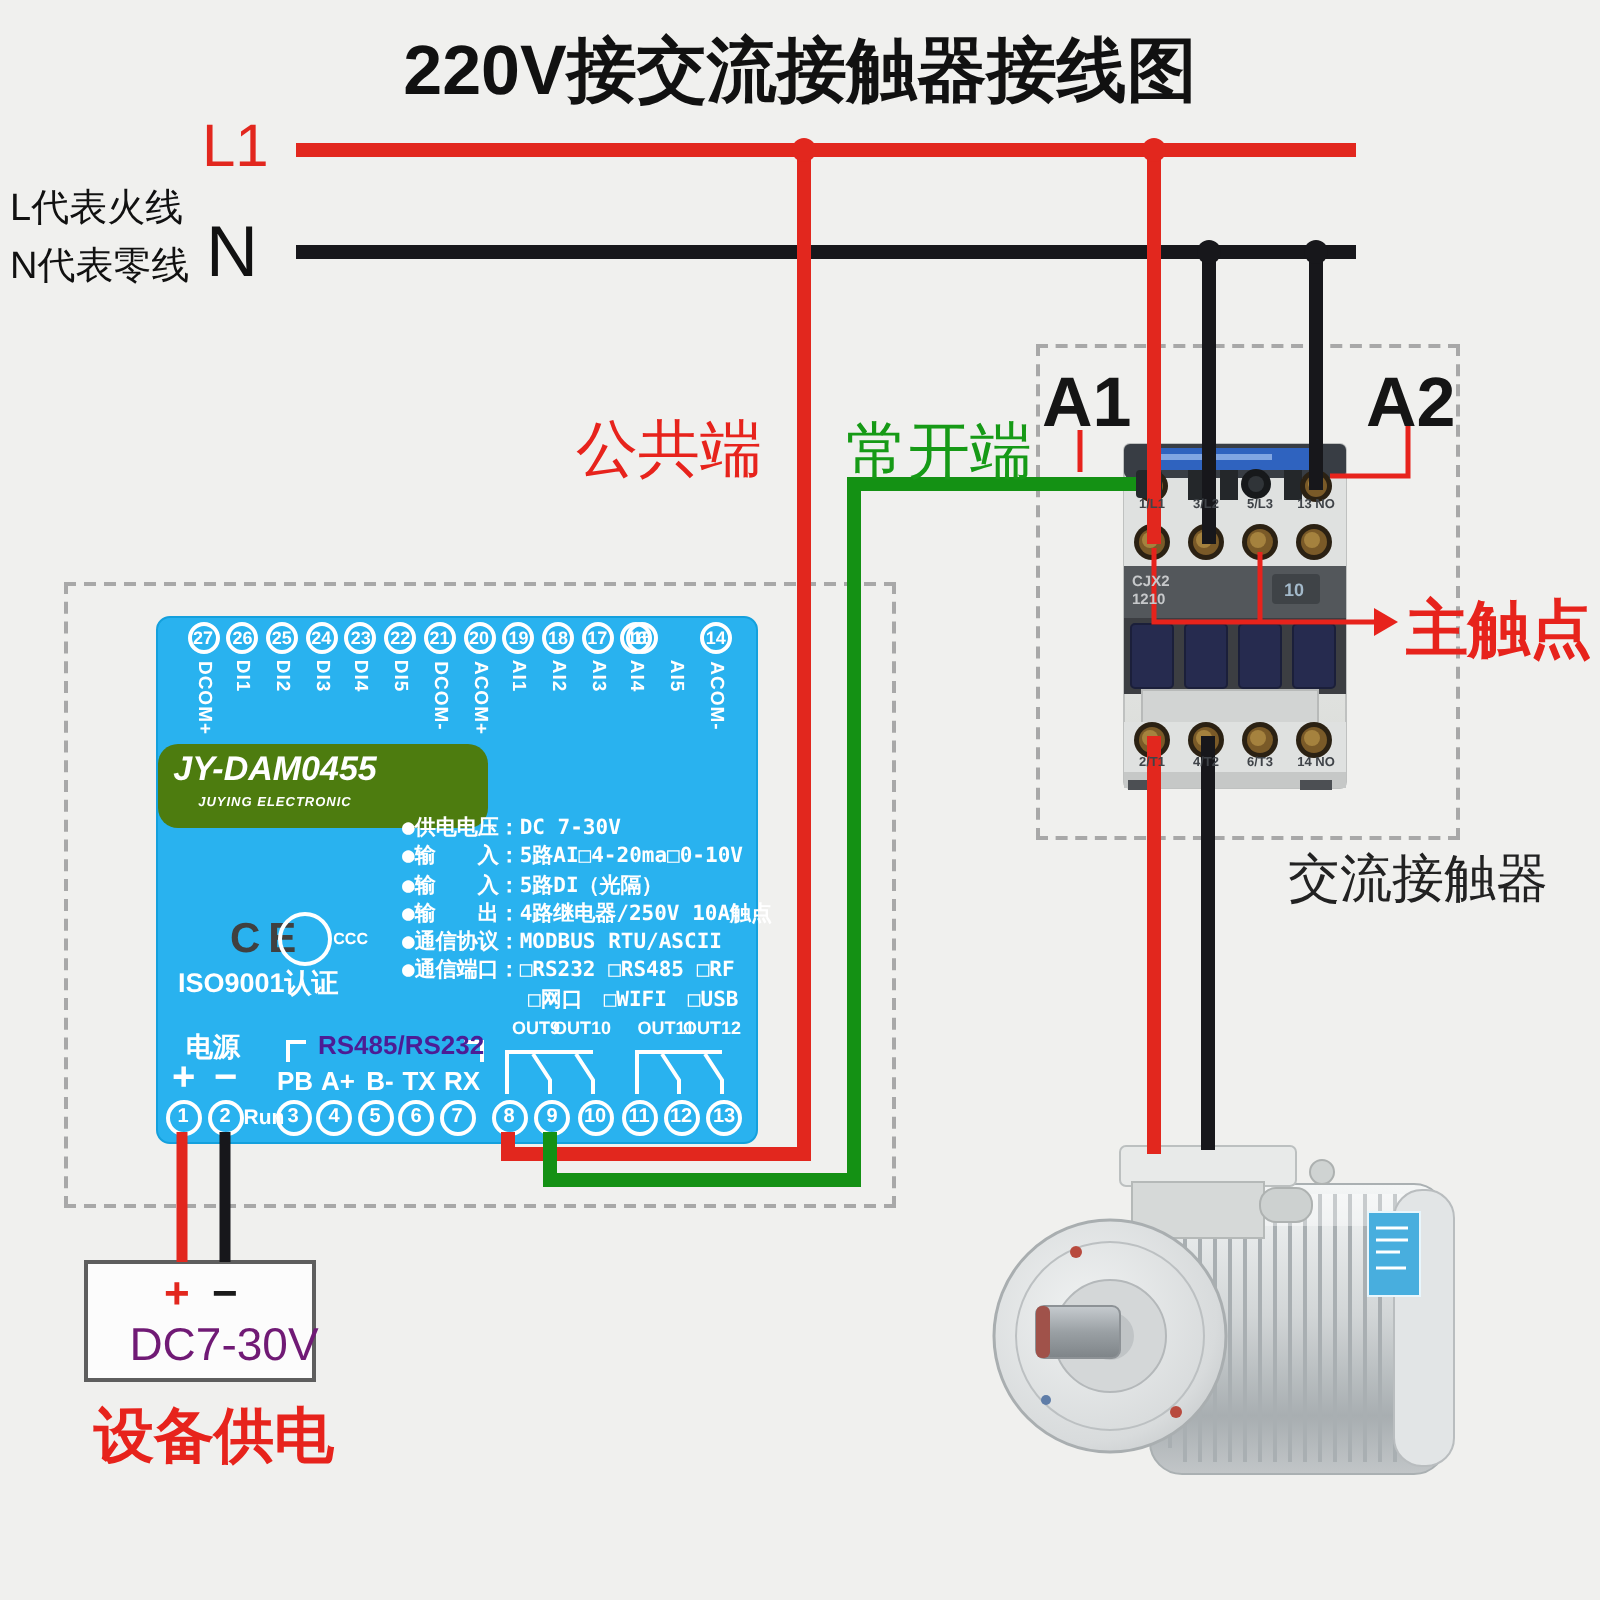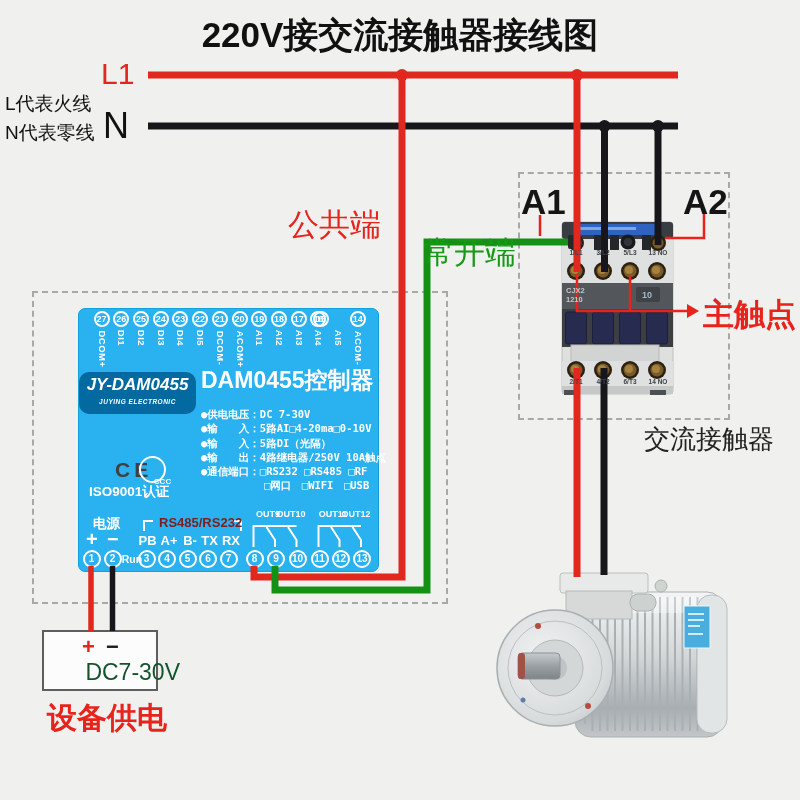--- a/index.html
+++ b/index.html
@@ -63,49 +63,49 @@
         <div class="tcirc" style="left: 211.7px; top: 2px;">17</div>
         <div class="vlab" style="left: 219.7px; top: 29px;">AI3</div>
         <div class="tcirc" style="left: 231.42px; top: 2px;">16</div>
         <div class="vlab" style="left: 239.42px; top: 29px;">AI4</div>
         <div class="tcirc" style="left: 234px; top: 2px;">15</div>
         <div class="vlab" style="left: 259.14px; top: 29px;">AI5</div>
         <div class="tcirc" style="left: 270.86px; top: 2px;">14</div>
         <div class="vlab" style="left: 278.86px; top: 38.5px;">ACOM-</div>
       </div>
 
-    <div class="abs" style="left:0;top:63px;width:117px;height:42px;background:#0369a1;border-radius:10px;">
+    <div class="abs" style="left:0;top:63px;width:117px;height:42px;background:#4d7c0f;border-radius:10px;padding-left:48px;">
       <div class="txt" style="left:0;top:3px;width:117px;text-align:center;color:#fff;font:700 italic 17px 'Liberation Sans',sans-serif;">JY-DAM0455</div>
       <div class="txt" style="left:0;top:26px;width:117px;text-align:center;color:#fff;font:700 italic 6.5px 'Liberation Sans',sans-serif;letter-spacing:.5px;">JUYING ELECTRONIC</div>
     </div>
 
-    <div class="txt" style="left:122px;top:56px;color:#fff;font:800 23px 'Liberation Sans',sans-serif;">DAM0455控制器</div>
 
     <div id="specs">
         <div class="specline">●供电电压：DC 7-30V</div>
         <div class="specline">●输　　入：5路AI□4-20ma□0-10V</div>
         <div class="specline">●输　　入：5路DI（光隔）</div>
         <div class="specline">●输　　出：4路继电器/250V 10A触点</div>
+        <div class="specline">●通信协议：MODBUS RTU/ASCII</div>
         <div class="specline">●通信端口：□RS232 □RS485 □RF</div>
         <div class="specline">　　　　　　□网口　□WIFI　□USB</div>
       </div>
 
     <div class="txt" style="left:36px;top:149px;color:#404040;font:700 21px 'Liberation Sans',sans-serif;letter-spacing:4px;">CE</div>
     <div class="abs" style="left:60px;top:147px;width:27px;height:27px;border:2px solid #fff;border-radius:50%;box-sizing:border-box;">
-      <div class="txt" style="left:0;top:12px;width:43px;text-align:center;color:#fff;font:700 8px/23px 'Liberation Sans',sans-serif;">CCC</div>
+      <div class="txt" style="left:0;top:0;width:43px;text-align:right;color:#fff;font:700 8px/23px 'Liberation Sans',sans-serif;">CCC</div>
     </div>
     <div class="txt" style="left:10px;top:174px;color:#fff;font:700 13.5px 'Liberation Sans',sans-serif;">ISO9001认证</div>
 
     <div class="txt" style="left:14px;top:206px;color:#fff;font:700 13.5px 'Liberation Sans',sans-serif;">电源</div>
     <div class="txt" style="left:7px;top:219px;color:#fff;font:700 20px 'Liberation Sans',sans-serif;">+</div>
     <div class="txt" style="left:28px;top:219px;color:#fff;font:700 20px 'Liberation Sans',sans-serif;">−</div>
 
     <div class="corner" style="left:64px;top:211px;border-left:2.5px solid #fff;border-top:2.5px solid #fff;"></div>
     <div class="corner" style="left:153px;top:211px;border-right:2.5px solid #fff;border-top:2.5px solid #fff;"></div>
-    <div class="txt" style="left:80px;top:206px;color:#7f1d1d;font:700 13px 'Liberation Sans',sans-serif;">RS485/RS232</div>
+    <div class="txt" style="left:80px;top:206px;color:#4c1d95;font:700 13px 'Liberation Sans',sans-serif;">RS485/RS232</div>
 
     <div id="pins" class="abs" style="left:0;top:0;width:299px;height:292px;">
         <div class="pinlab" style="left: 68.5px; top: 224px;">PB</div>
         <div class="pinlab" style="left: 90px; top: 224px;">A+</div>
         <div class="pinlab" style="left: 111px; top: 224px;">B-</div>
         <div class="pinlab" style="left: 130.5px; top: 224px;">TX</div>
         <div class="pinlab" style="left: 152px; top: 224px;">RX</div>
       </div>
     <div id="outs" class="abs" style="left:0;top:0;width:299px;height:262px;">
         <div class="outlab" style="left: 189px; top: 200px;">OUT9</div>
@@ -127,21 +127,21 @@
         <div class="bcirc" style="left: 209.5px; top: 241px;">10</div>
         <div class="bcirc" style="left: 231.5px; top: 241px;">11</div>
         <div class="bcirc" style="left: 252.5px; top: 241px;">12</div>
         <div class="bcirc" style="left: 274px; top: 241px;">13</div>
       </div>
   </div>
 
   <div id="dc-box">
     <div class="txt" style="left:38px;top:2px;color:#e2271e;font:700 22px 'Liberation Sans',sans-serif;">+</div>
     <div class="txt" style="left:62px;top:2px;color:#1a1a1a;font:700 22px 'Liberation Sans',sans-serif;">−</div>
-    <div class="txt" style="left:0;top:27px;width:136px;text-align:right;color:#14532d;font:500 23px 'Liberation Sans',sans-serif;">DC7-30V</div>
+    <div class="txt" style="left:0;top:27px;width:136px;text-align:center;color:#701a75;font:500 23px 'Liberation Sans',sans-serif;">DC7-30V</div>
   </div>
 
   <svg id="wires-svg" width="800" height="800" viewBox="0 0 800 800">
     <defs>
       <linearGradient id="gBody" x1="0" y1="0" x2="0" y2="1">
         <stop offset="0" stop-color="#f4f6f6"></stop>
           <stop offset="0.45" stop-color="#d2d6d7"></stop>
         <stop offset="0.8" stop-color="#a8aeb1"></stop>
           <stop offset="1" stop-color="#c2c6c8"></stop>
       </linearGradient>
@@ -275,21 +275,21 @@
 
   <div id="labels">
     <div class="txt" style="left:0;top:12px;width:800px;text-align:center;color:#111;font:600 35px 'Liberation Sans',sans-serif;">220V接交流接触器接线图</div>
 
     <div class="txt" style="left:101px;top:57px;color:#e2271e;font:500 30px 'Liberation Sans',sans-serif;">L1</div>
     <div class="txt" style="left:5px;top:91px;color:#111;font:400 19px 'Liberation Sans',sans-serif;">L代表火线</div>
     <div class="txt" style="left:5px;top:120px;color:#111;font:400 19px 'Liberation Sans',sans-serif;">N代表零线</div>
     <div class="txt" style="left:103px;top:105px;color:#111;font:400 36px 'Liberation Sans',sans-serif;">N</div>
 
     <div class="txt" style="left:288px;top:204px;color:#e7231c;font:500 31px 'Liberation Sans',sans-serif;">公共端</div>
-    <div class="txt" style="left:423px;top:205px;color:#169a16;font:500 31px 'Liberation Sans',sans-serif;margin-top:27px;">常开端</div>
+    <div class="txt" style="left:423px;top:205px;color:#169a16;font:500 31px 'Liberation Sans',sans-serif;">常开端</div>
     <div class="txt" style="left:521px;top:182px;color:#151515;font:600 35px 'Liberation Sans',sans-serif;">A1</div>
     <div class="txt" style="left:683px;top:182px;color:#151515;font:600 35px 'Liberation Sans',sans-serif;">A2</div>
     <div class="txt" style="left:644px;top:422px;color:#222;font:500 26px 'Liberation Sans',sans-serif;">交流接触器</div>
     <div class="txt" style="left:703px;top:294px;color:#e7231c;font:700 31px 'Liberation Sans',sans-serif;">主触点</div>
     <div class="txt" style="left:47px;top:698px;color:#e7231c;font:600 30px 'Liberation Sans',sans-serif;">设备供电</div>
 
     <div class="txt" style="left:566px;top:286px;color:#c6c8ca;font:700 7.5px/9px 'Liberation Sans',sans-serif;">CJX2</div>
     <div class="txt" style="left:566px;top:295px;color:#c6c8ca;font:700 7.5px/9px 'Liberation Sans',sans-serif;">1210</div>
     <div class="txt" style="left:642px;top:290px;color:#a3b9ca;font:700 9px 'Liberation Sans',sans-serif;">10</div>
   <div class="ctlab" style="left: 576px; top: 249px;">1/L1</div>

